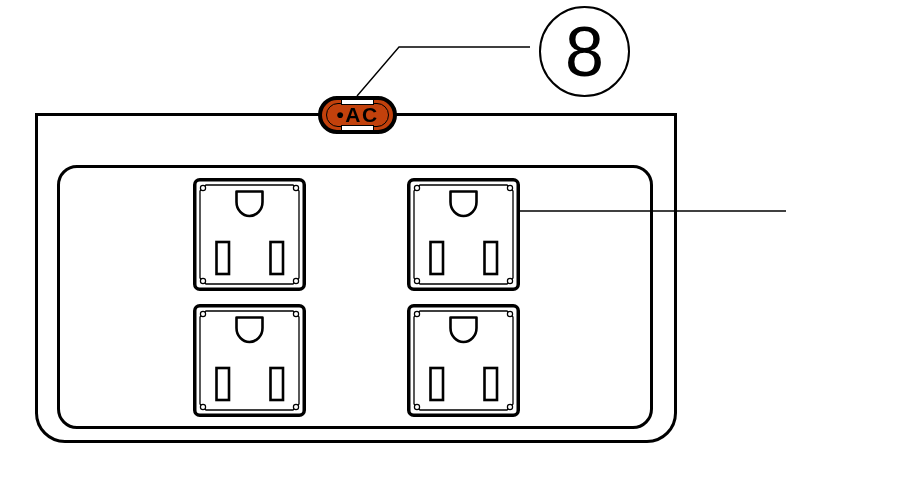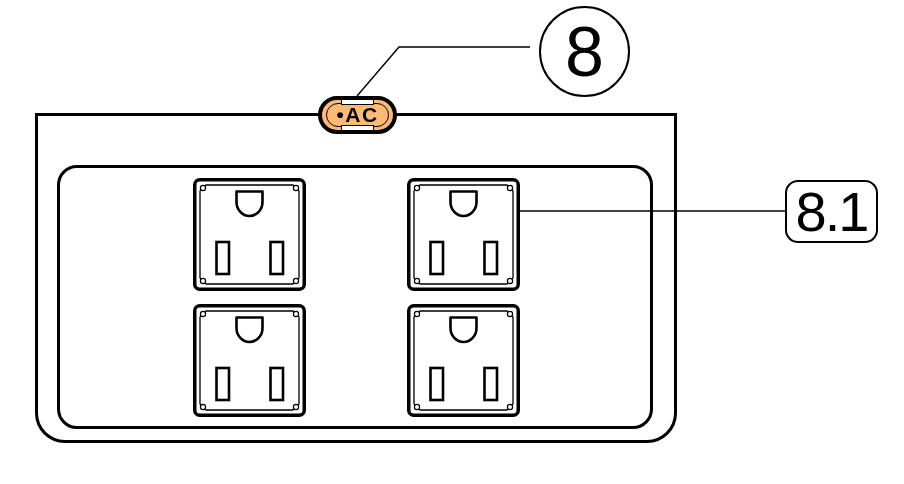--- a/index.html
+++ b/index.html
@@ -21,21 +21,21 @@
   .outlet svg{display:block;width:113px;height:113px;}
   #outlet-1{left:193px;top:178px;}
   #outlet-2{left:407px;top:178px;}
   #outlet-3{left:193px;top:304px;}
   #outlet-4{left:407px;top:304px;}
   
   #leaders{position:absolute;left:0;top:0;width:904px;height:484px;pointer-events:none;}
   
   .badge{
     position:absolute;left:318px;top:96px;width:79px;height:38px;
-    border:4px solid #000;border-radius:19px;box-sizing:border-box;background:#fdba74;
+    border:4px solid #000;border-radius:19px;box-sizing:border-box;background:#c2410c;
   }
   .badge-ring{
     position:absolute;left:4px;top:3px;right:4px;bottom:3px;
     border:1.4px solid #000;border-radius:14px;
   }
   .badge-tab{position:absolute;left:19px;width:33px;height:5px;background:#fff;box-sizing:border-box;}
   .badge-tab.top{top:0;border-left:1.2px solid #000;border-right:1.2px solid #000;border-bottom:1.2px solid #000;}
   .badge-tab.bottom{bottom:0;border-left:1.2px solid #000;border-right:1.2px solid #000;border-top:1.2px solid #000;}
   .badge-text{
     position:absolute;left:0;right:0;top:50%;transform:translateY(-52%);
@@ -128,17 +128,14 @@
   <div class="badge">
     <div class="badge-ring"></div>
     <div class="badge-tab top"></div>
     <div class="badge-tab bottom"></div>
     <span class="badge-text">•AC</span>
   </div>
 
   <div class="callout-circle">
     <span>8</span>
   </div>
-  <div class="callout-rect">
-    <span>8.1</span>
-  </div>
 
 </div>
 
 </body></html>

